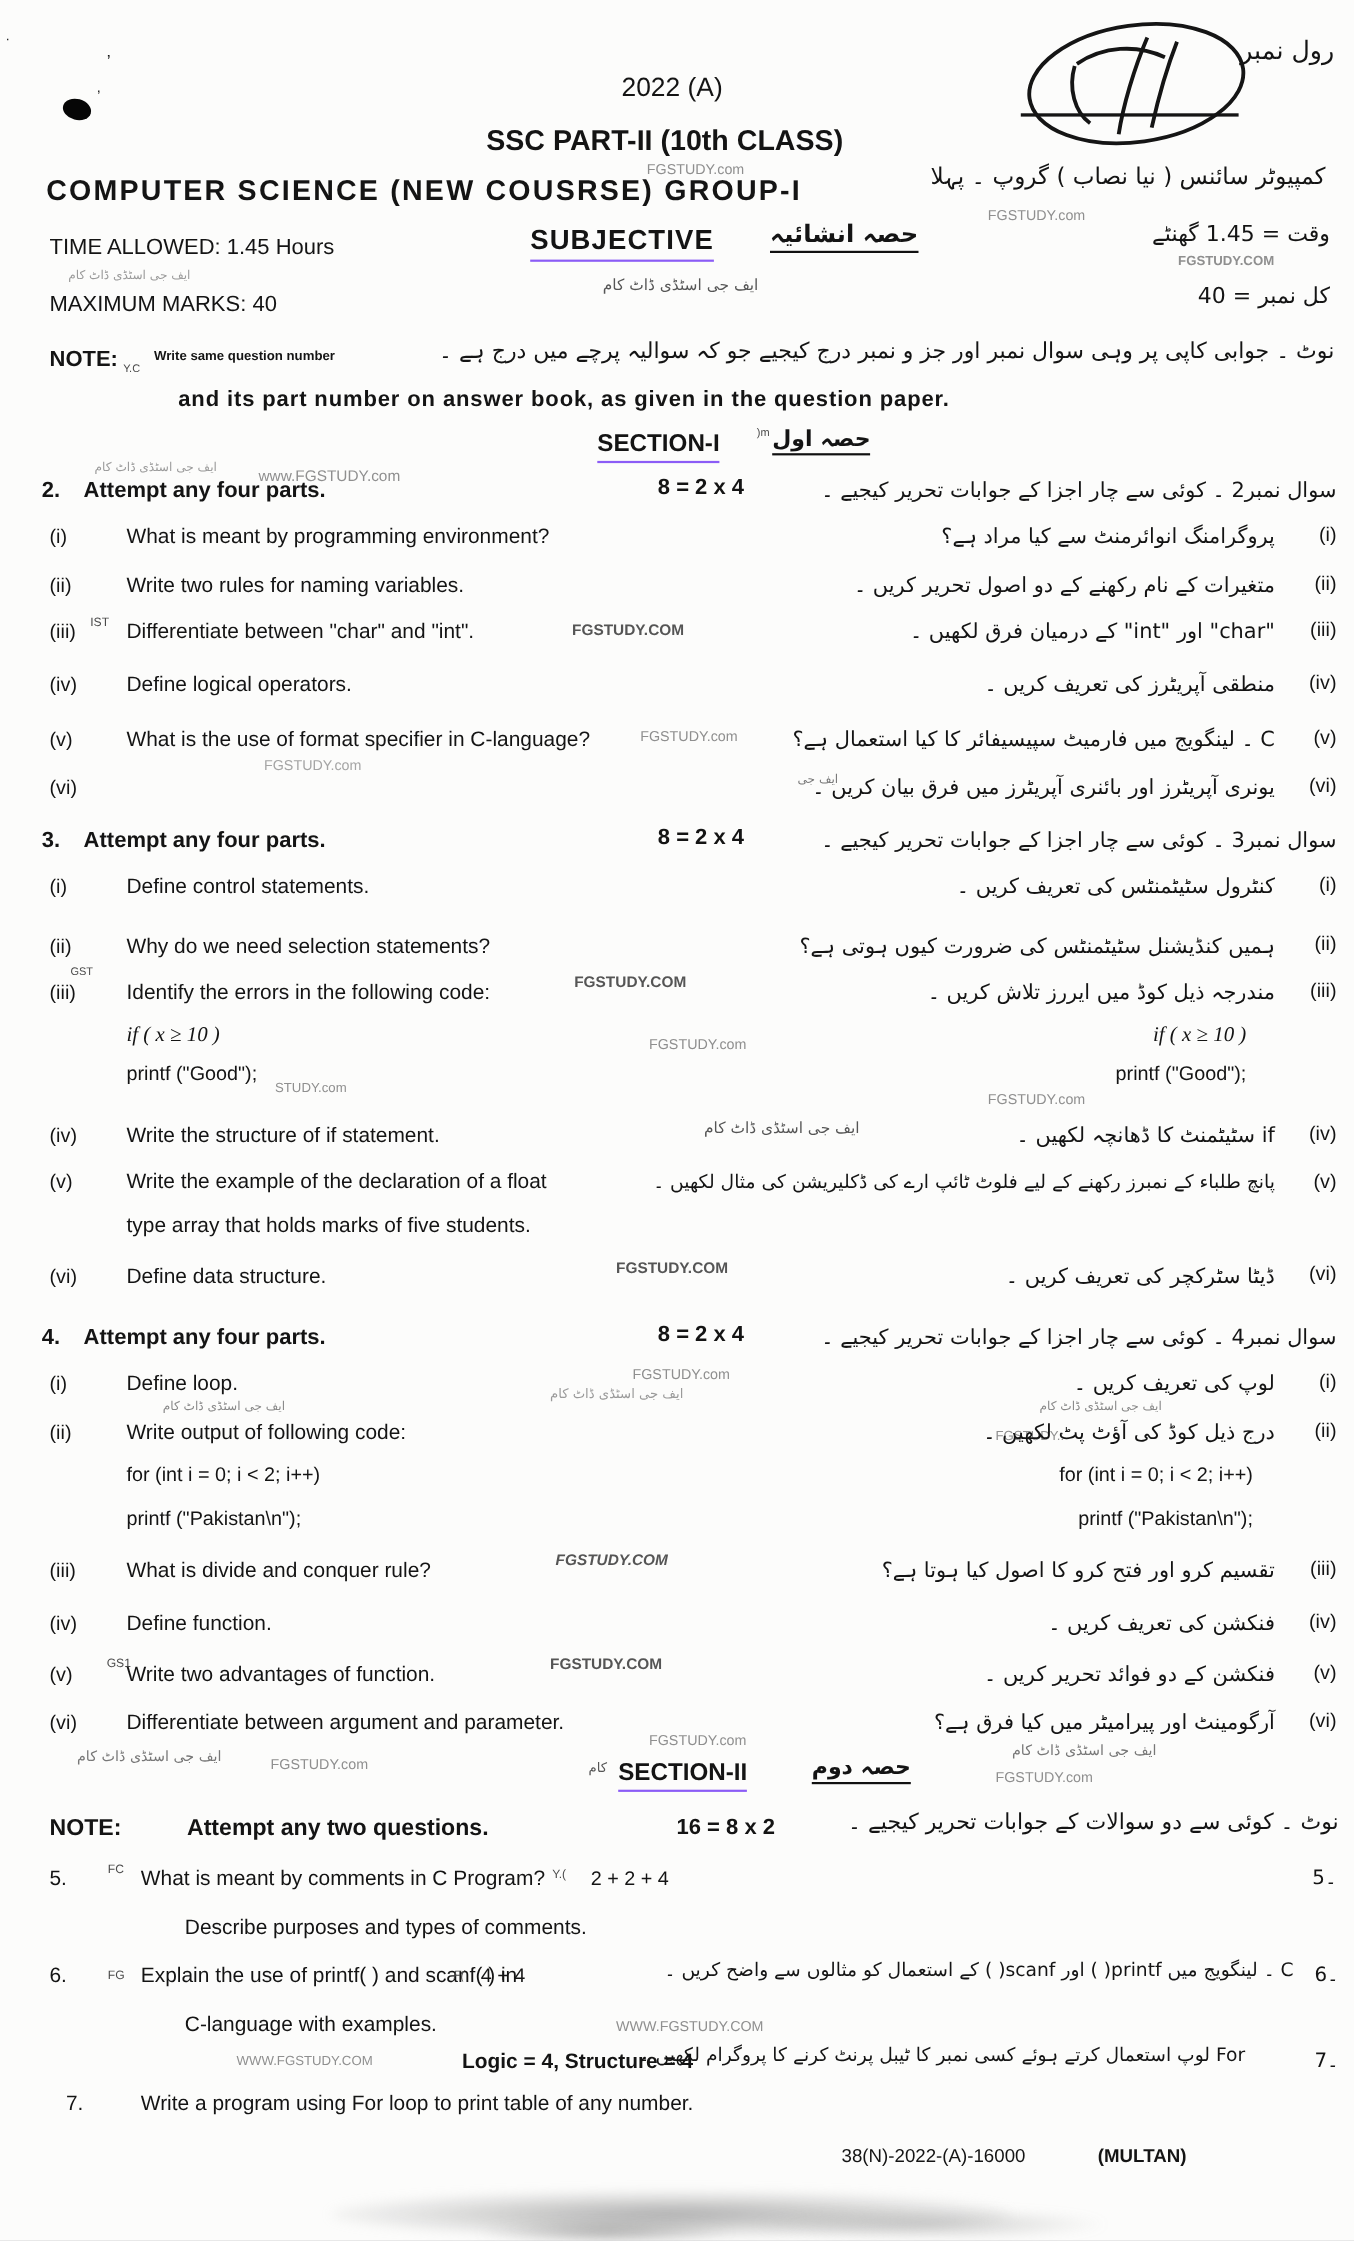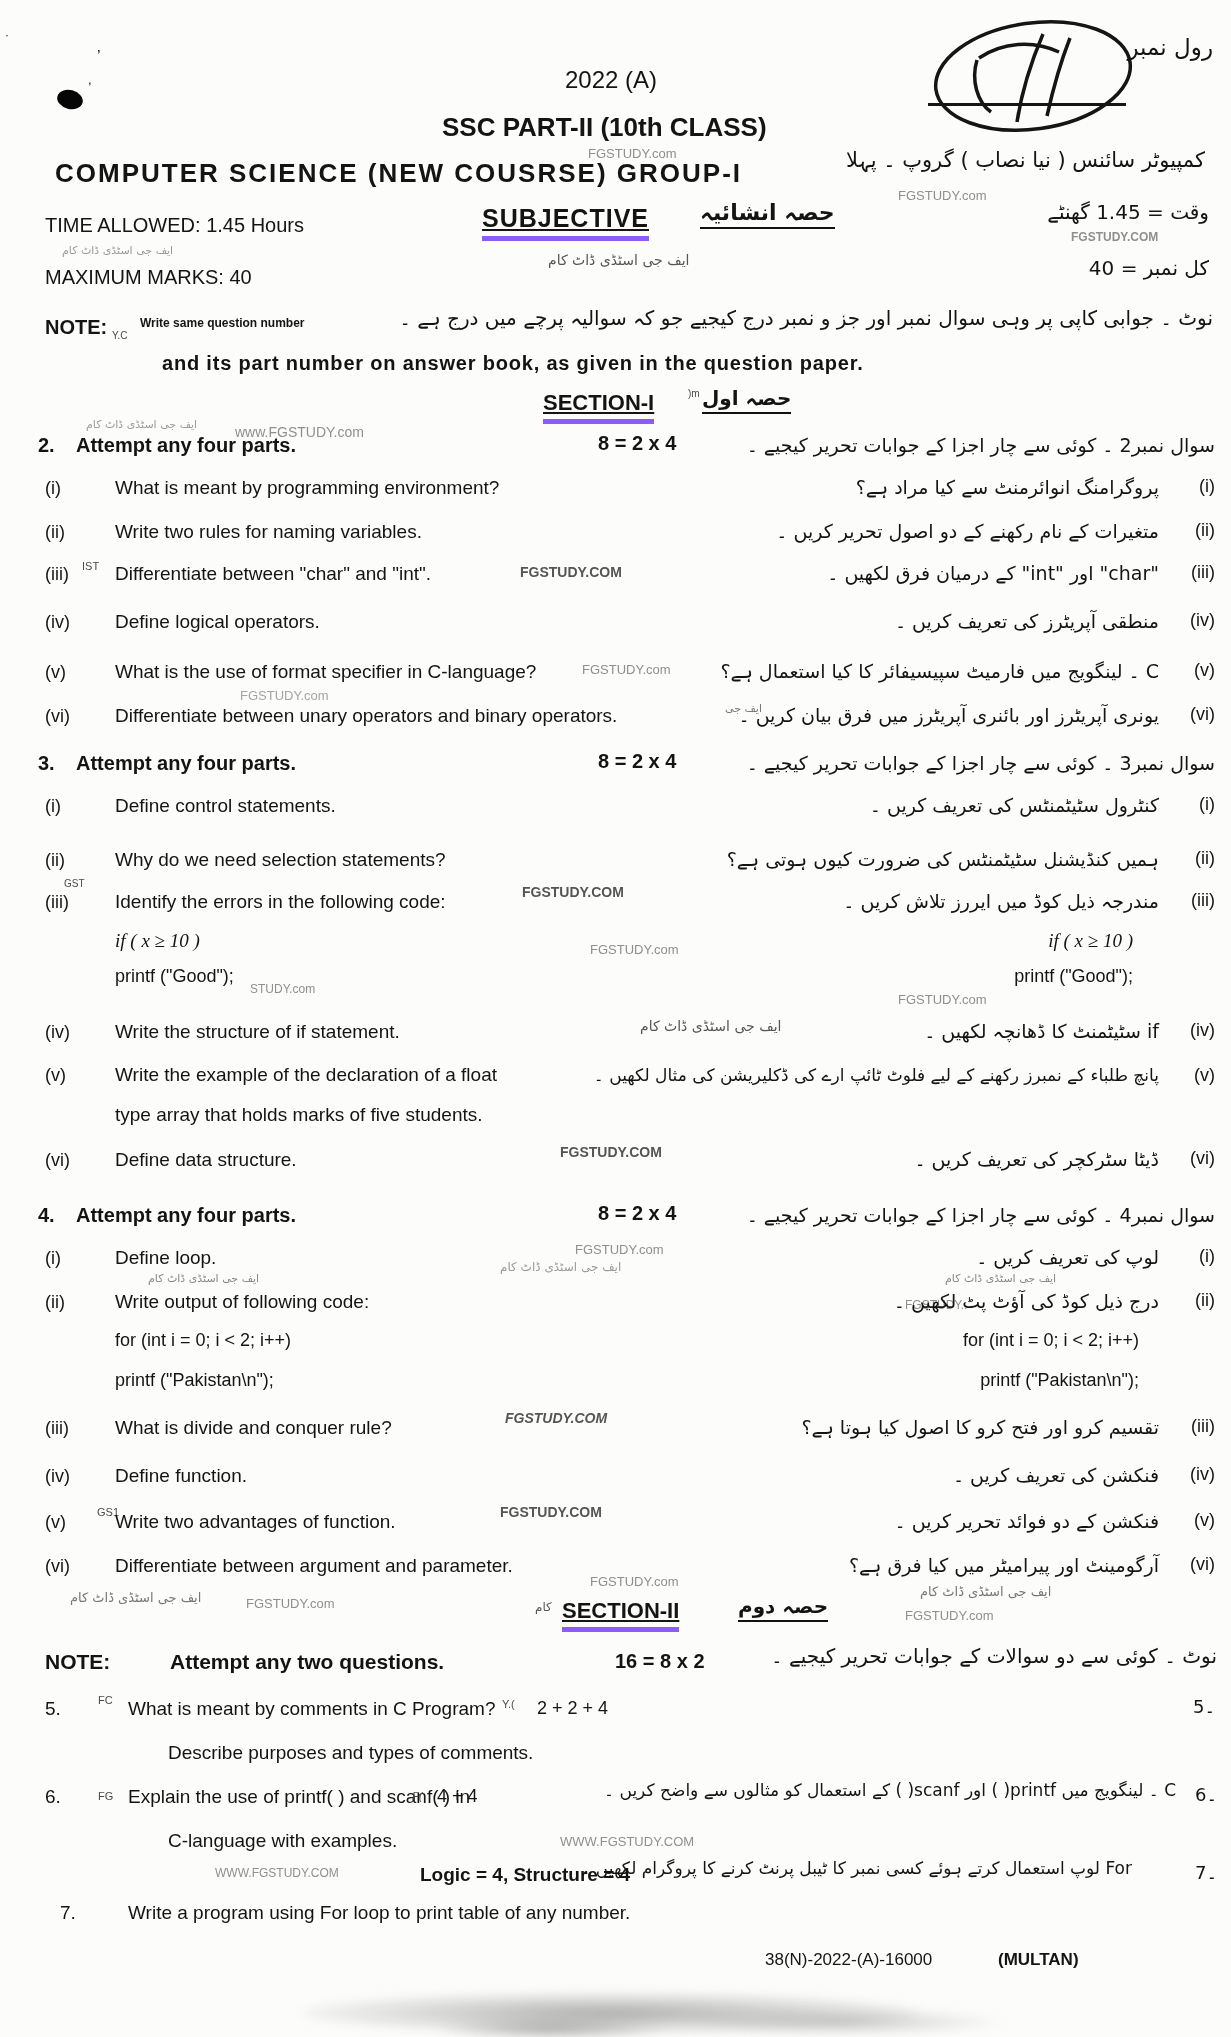--- a/index.html
+++ b/index.html
@@ -4,21 +4,21 @@
 <style>
   html,body{margin:0;padding:0;background:#cfcfcf;}
   .page{position:relative;width:1231px;height:2037px;background:#fcfcfb;
         font-family:"Liberation Sans","DejaVu Sans",sans-serif;color:#141414;overflow:hidden;}
   .t{position:absolute;white-space:nowrap;}
   .b{font-weight:bold;}
   .ur{font-family:"DejaVu Sans","Liberation Sans",sans-serif;direction:rtl;}
   .wm{position:absolute;white-space:nowrap;color:#8f8f8f;}
   .wmd{color:#555;}
   .art{position:absolute;white-space:nowrap;color:#4a4a4a;font-size:10px;}
-  .u3{border-bottom:5px solid #8b5cf6;padding-bottom:3px;text-decoration:underline;}
+  .u3{border-bottom:2px solid #8b5cf6;padding-bottom:3px;}
   .u2{border-bottom:2px solid #111;padding-bottom:2px;}
   .prow{position:absolute;left:45px;right:16px;display:flex;justify-content:space-between;align-items:baseline;}
   .pl{display:flex;align-items:baseline;}
   .pn{font-size:18px;flex:none;}
   .pl .pn{width:70px;}
   .pt{font-size:19px;white-space:nowrap;}
   .rg{display:flex;align-items:flex-start;gap:26px;flex:none;}
   .rg .ut{font-size:19px;white-space:nowrap;}
   .rg .pn{min-width:30px;text-align:right;}
   .qrow{position:absolute;left:38px;right:16px;display:flex;align-items:baseline;}
@@ -50,21 +50,21 @@
     <ellipse cx="118" cy="58" rx="98" ry="53" fill="none" stroke="#151515" stroke-width="3.5" transform="rotate(-8 118 58)"></ellipse>
     <path d="M128,16 C116,44 106,78 102,104" stroke="#151515" stroke-width="3.5" fill="none"></path>
     <path d="M155,20 C144,48 136,80 132,98" stroke="#151515" stroke-width="3.5" fill="none"></path>
     <path d="M64,40 C88,24 118,22 144,34" stroke="#151515" stroke-width="3.5" fill="none"></path>
     <path d="M62,42 C56,62 62,84 76,94" stroke="#151515" stroke-width="3.5" fill="none"></path>
   </svg>
 
   <div class="t b" style="left:442px;top:112px;font-size:26px;">SSC PART-II (10th CLASS)</div>
   <div class="wm" style="left:588px;top:146px;font-size:13px;">FGSTUDY.com</div>
 
-  <div class="t b" style="left:42px;top:158px;font-size:26px;letter-spacing:2px;margin-left:13px;">COMPUTER SCIENCE   (NEW COUSRSE)  GROUP-I</div>
+  <div class="t b" style="left:42px;top:158px;font-size:26px;letter-spacing:2px;">COMPUTER SCIENCE   (NEW COUSRSE)  GROUP-I</div>
   <div class="t ur" style="right:26px;top:148px;font-size:21px;">کمپیوٹر سائنس  ( نیا نصاب )  گروپ ۔ پہلا</div>
   <div class="wm" style="left:898px;top:188px;font-size:13px;">FGSTUDY.com</div>
 
   <div class="t" style="left:45px;top:214px;font-size:20px;">TIME ALLOWED: 1.45   Hours</div>
   <div class="t b u3" style="left:482px;top:204px;font-size:25px;letter-spacing:1px;">SUBJECTIVE</div>
   <div class="t ur b u2" style="left:700px;top:200px;font-size:22px;">حصہ انشائیہ</div>
   <div class="t ur" style="right:22px;top:200px;font-size:20px;">وقت   =   1.45 گھنٹے</div>
   <div class="wm b" style="left:1071px;top:230px;font-size:12px;">FGSTUDY.COM</div>
 
   <div class="wm ur wmd" style="left:548px;top:252px;font-size:14px;">ایف جی اسٹڈی ڈاٹ کام</div>
@@ -144,21 +144,20 @@
     <div class="rg">
         <span class="ut ur">C ۔ لینگویج میں فارمیٹ سپیسیفائر کا کیا استعمال ہے؟</span>
         <span class="pn">(v)</span>
       </div>
   </div>
   <div class="wm" style="left:240px;top:688px;font-size:13px;color:#a5a5a5;">FGSTUDY.com</div>
   <div class="wm ur" style="left:725px;top:702px;font-size:11px;color:#777;">ایف جی</div>
   <div class="prow" style="top:704px;">
     <div class="pl">
         <span class="pn">(vi)</span>
-        <span class="pt">Differentiate between unary operators and binary operators.</span>
       </div>
     <div class="rg">
         <span class="ut ur">یونری آپریٹرز اور بائنری آپریٹرز میں فرق بیان کریں ۔</span>
         <span class="pn">(vi)</span>
       </div>
   </div>
 
   <div class="qrow" style="top:752px;">
     <span class="qn">3.</span>
     <span class="qt">Attempt any four parts.</span>

